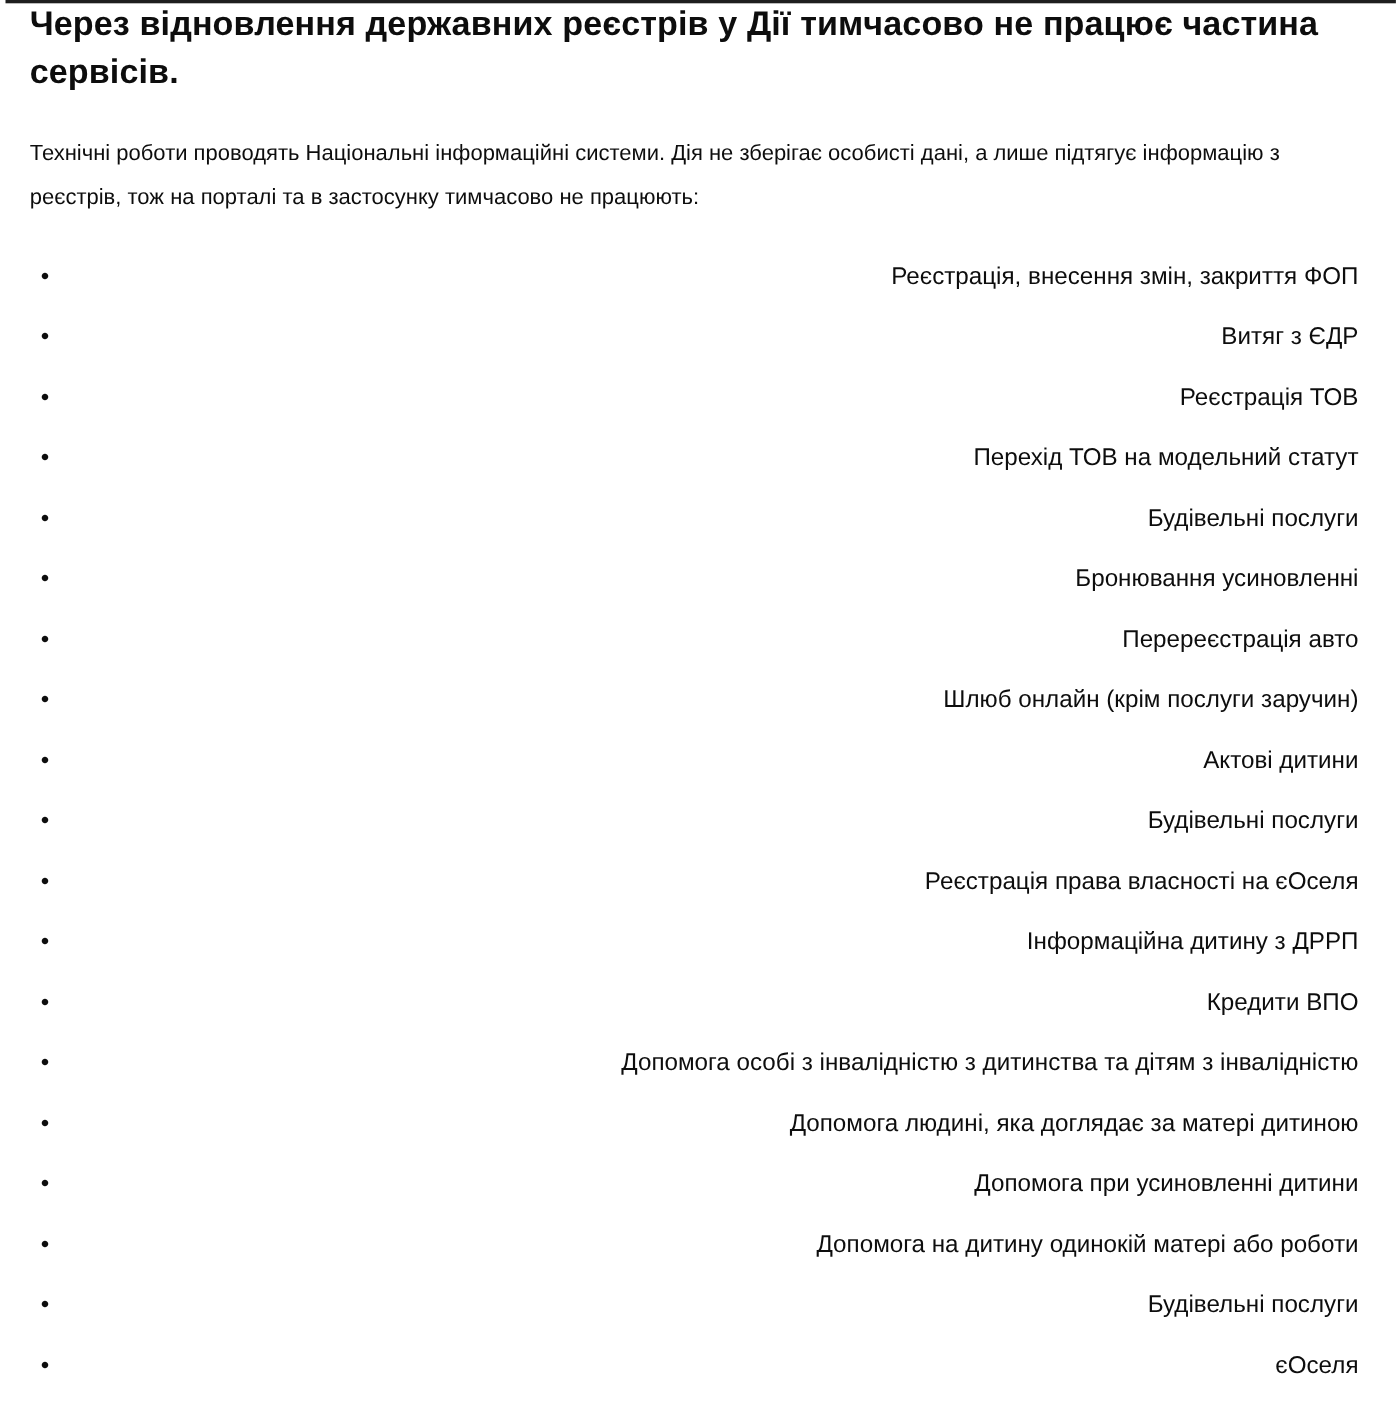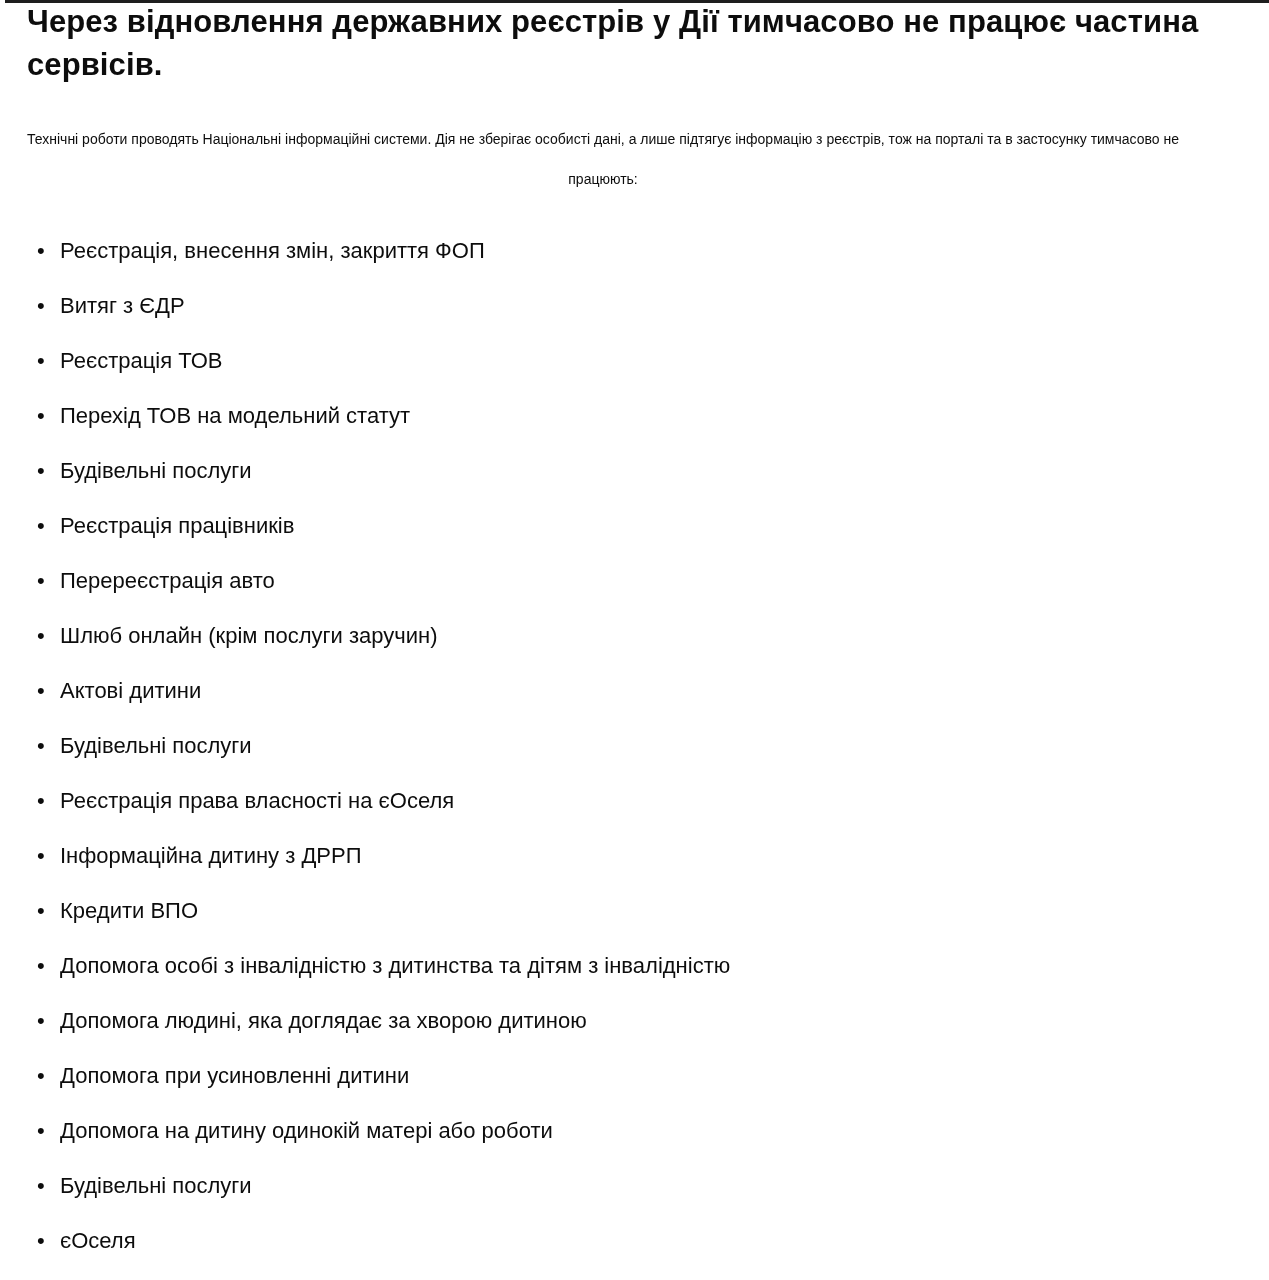--- a/index.html
+++ b/index.html
@@ -33,26 +33,25 @@
   h1.page-title {
     font-size: 31px;
     line-height: 43px;
     font-weight: 700;
     letter-spacing: 0.1px;
     max-width: 1175px;
     color: var(--text-color);
   }
   p.intro-text {
     margin-top: 33px;
-    font-size: 14px;
+    font-size: 20px;
     line-height: 40px;
     font-weight: 400;
     max-width: 1152px;
     color: var(--text-color);
-    text-align: center;
   }
   ul.services-list {
     list-style: none;
     margin-top: 37px;
   }
   ul.services-list li {
     display: flex;
     align-items: flex-start;
     font-size: 22px;
     line-height: 30px;
@@ -63,20 +62,21 @@
   ul.services-list .bullet {
     flex: 0 0 auto;
     width: 23px;
     margin-left: 10px;
     font-size: 22px;
     line-height: 30px;
     text-align: left;
   }
   ul.services-list .item-text {
     flex: 1 1 auto;
+    text-align: right;
   }
 </style>
 </head>
 <body>
 
 <div class="top-rule"></div>
 
 <div class="content">
   <h1 class="page-title">Через відновлення державних реєстрів у Дії тимчасово не працює частина сервісів.</h1>
 
@@ -98,21 +98,21 @@
       <li>
         <span class="bullet">•</span>
         <span class="item-text">Перехід ТОВ на модельний статут</span>
       </li>
       <li>
         <span class="bullet">•</span>
         <span class="item-text">Будівельні послуги</span>
       </li>
       <li>
         <span class="bullet">•</span>
-        <span class="item-text">Реєстрація працівників</span>
+        <span class="item-text">Бронювання усиновленні</span>
       </li>
       <li>
         <span class="bullet">•</span>
         <span class="item-text">Перереєстрація авто</span>
       </li>
       <li>
         <span class="bullet">•</span>
         <span class="item-text">Шлюб онлайн (крім послуги заручин)</span>
       </li>
       <li>
@@ -134,21 +134,21 @@
       <li>
         <span class="bullet">•</span>
         <span class="item-text">Кредити ВПО</span>
       </li>
       <li>
         <span class="bullet">•</span>
         <span class="item-text">Допомога особі з інвалідністю з дитинства та дітям з інвалідністю</span>
       </li>
       <li>
         <span class="bullet">•</span>
-        <span class="item-text">Допомога людині, яка доглядає за хворою дитиною</span>
+        <span class="item-text">Допомога людині, яка доглядає за матері дитиною</span>
       </li>
       <li>
         <span class="bullet">•</span>
         <span class="item-text">Допомога при усиновленні дитини</span>
       </li>
       <li>
         <span class="bullet">•</span>
         <span class="item-text">Допомога на дитину одинокій матері або роботи</span>
       </li>
       <li>

